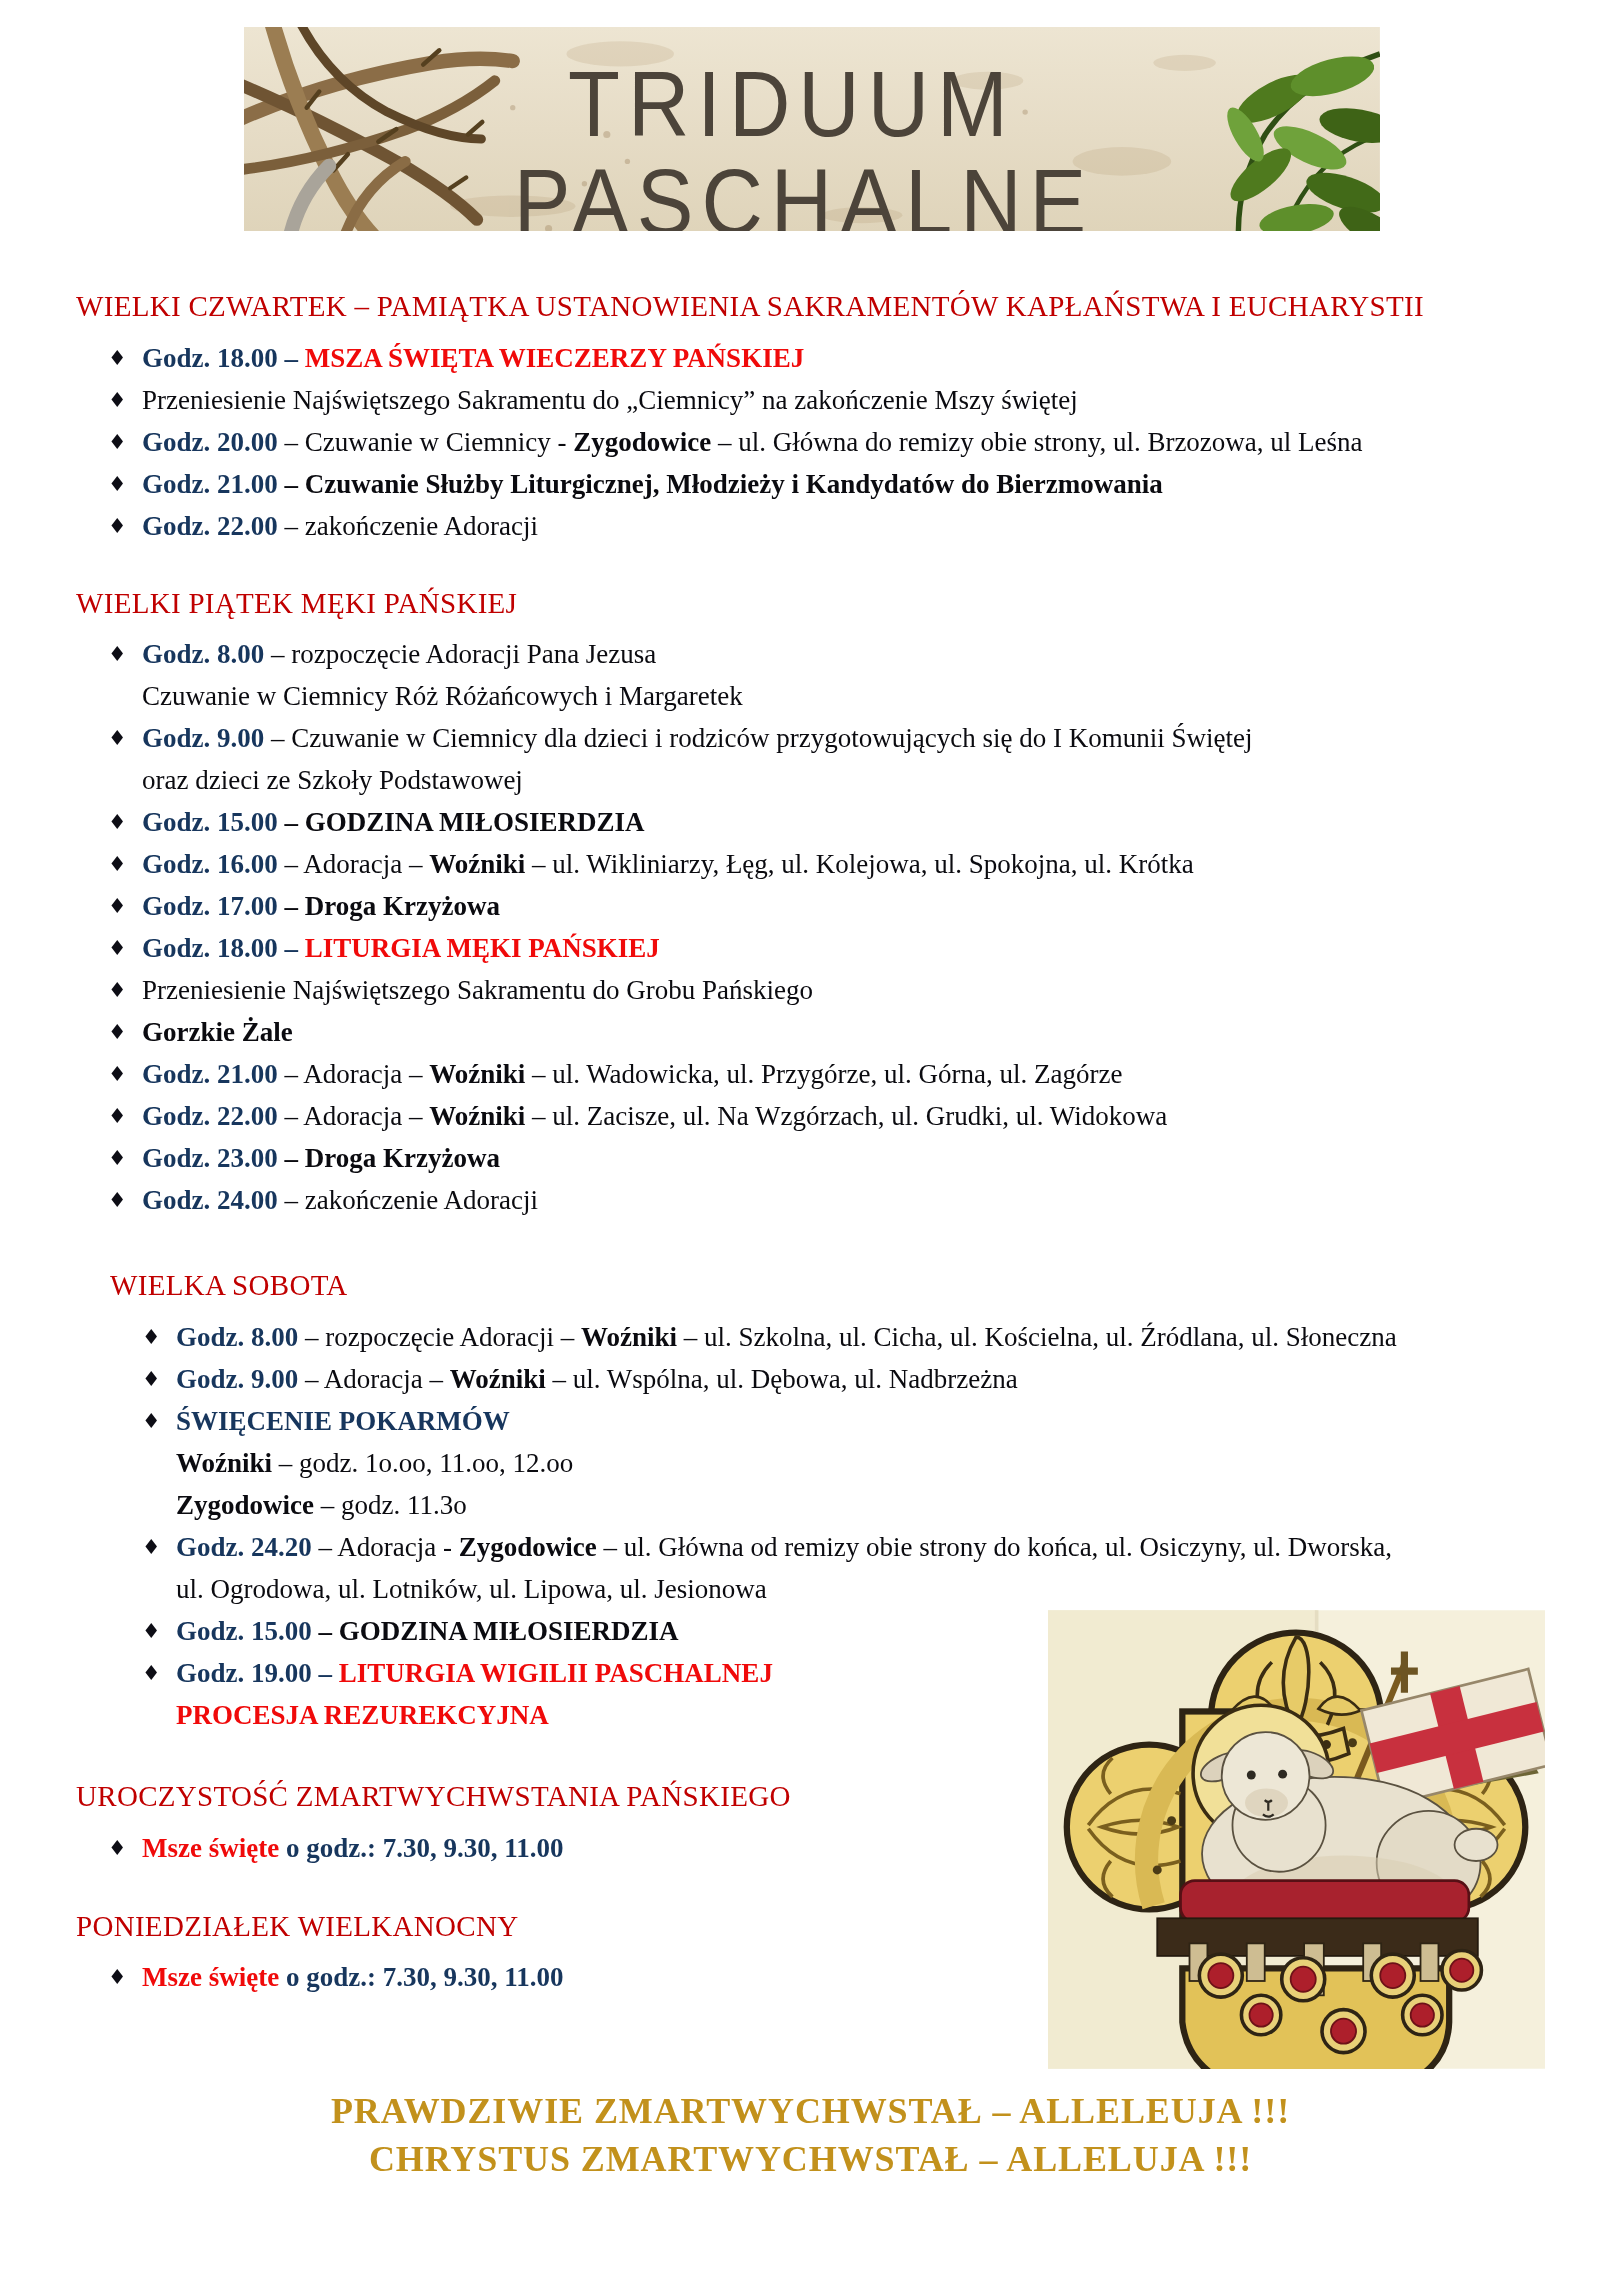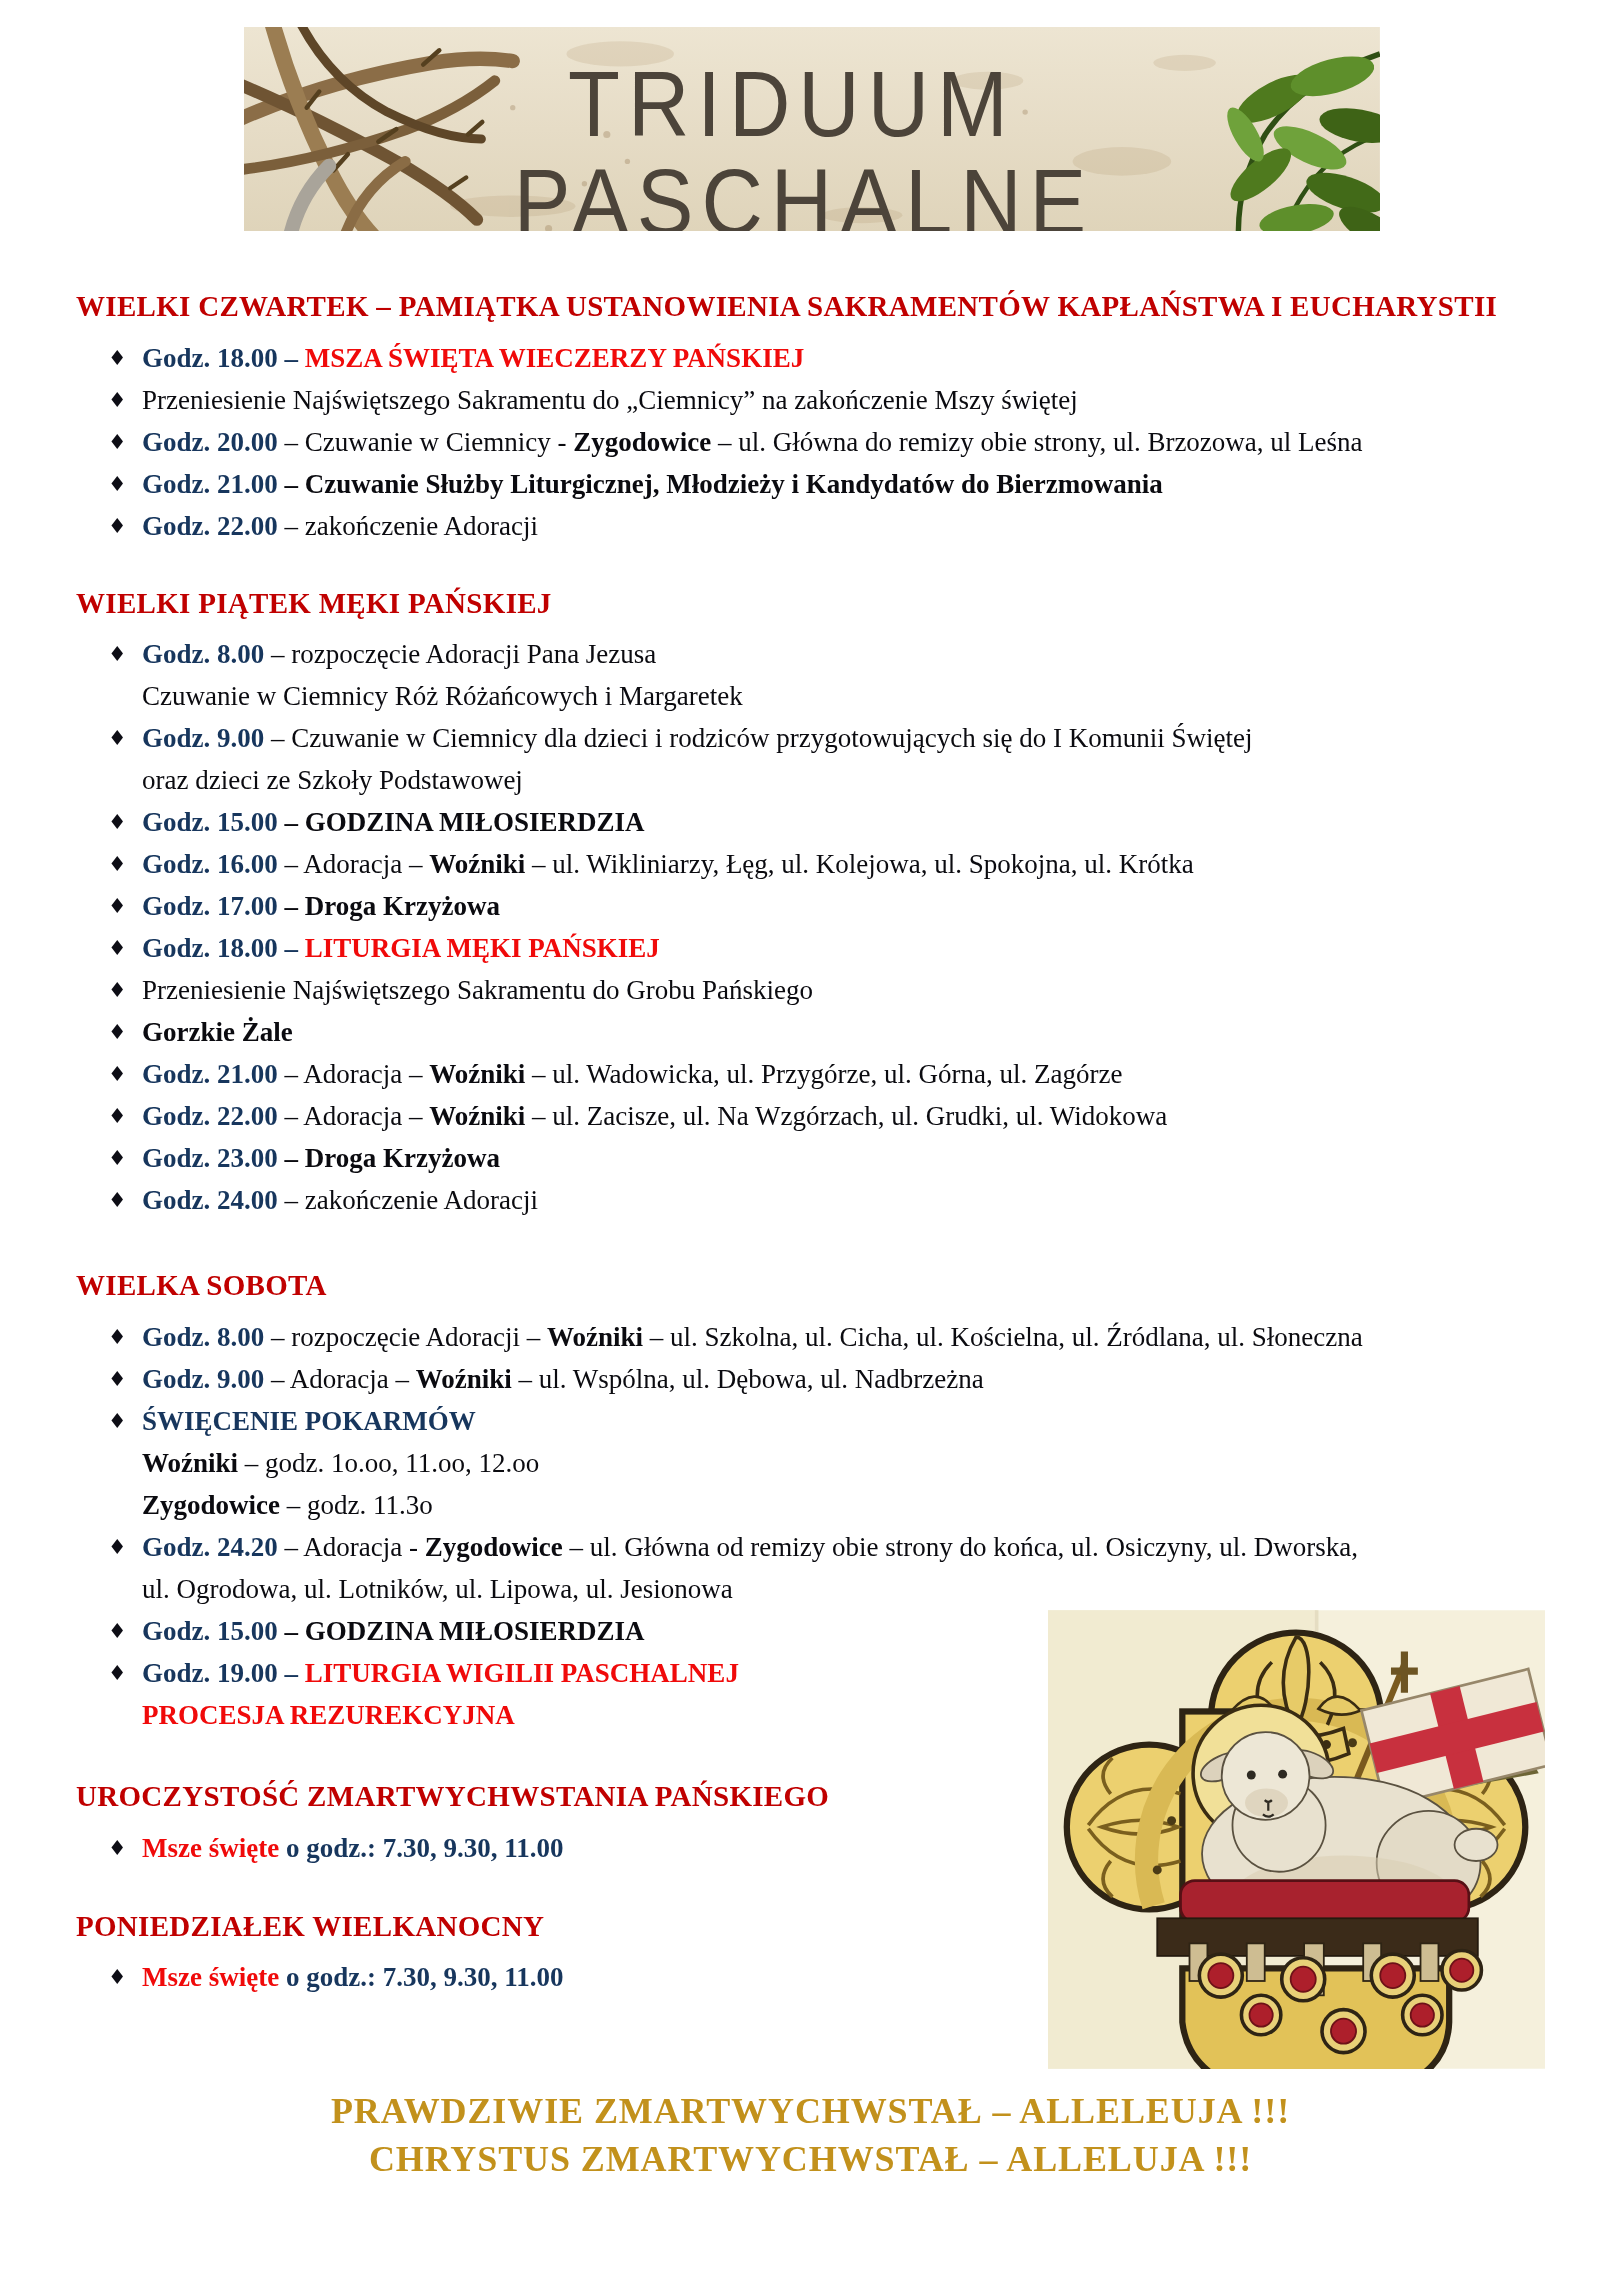--- a/index.html
+++ b/index.html
@@ -28,27 +28,27 @@
     position:absolute;left:0;top:0;width:100%;height:100%;
     text-align:center;color:var(--banner-ink);
     font-family:"Liberation Sans", sans-serif;
     transform:scaleY(1.08);transform-origin:top center;
   }
   .banner-line{line-height:1;letter-spacing:8px;font-weight:400;white-space:nowrap;}
   .banner-line.l1{font-size:85px;margin-top:29px;margin-left:-40px;}
   .banner-line.l2{font-size:85px;margin-top:6.3px;margin-left:-16px;}
   
   .section-heading{
-    margin:0 8px 0 76px;font-size:29px;line-height:39px;font-weight:bold;
+    margin:0 8px 0 76px;font-size:29px;line-height:39px;font-weight:normal;
     color:var(--heading-red);letter-spacing:0.3px;white-space:nowrap;
   }
   .item-list{margin-top:10.7px;}
   section.sec1{margin-top:56px;}
   section.sec2{margin-top:37px;}
-  section.sec3{margin-top:45px;}
+  section.sec3{margin-top:45px;padding-left:34px;}
   section.sec4{margin-top:41px;}
   section.sec5{margin-top:38px;}
   .schedule-item{
     position:relative;padding-left:142px;line-height:42px;font-size:27px;
     white-space:nowrap;
   }
   .bullet{
     position:absolute;left:108px;top:0;
     font-family:"DejaVu Sans", sans-serif;font-size:20.6px;color:#0d0d15;
   }

